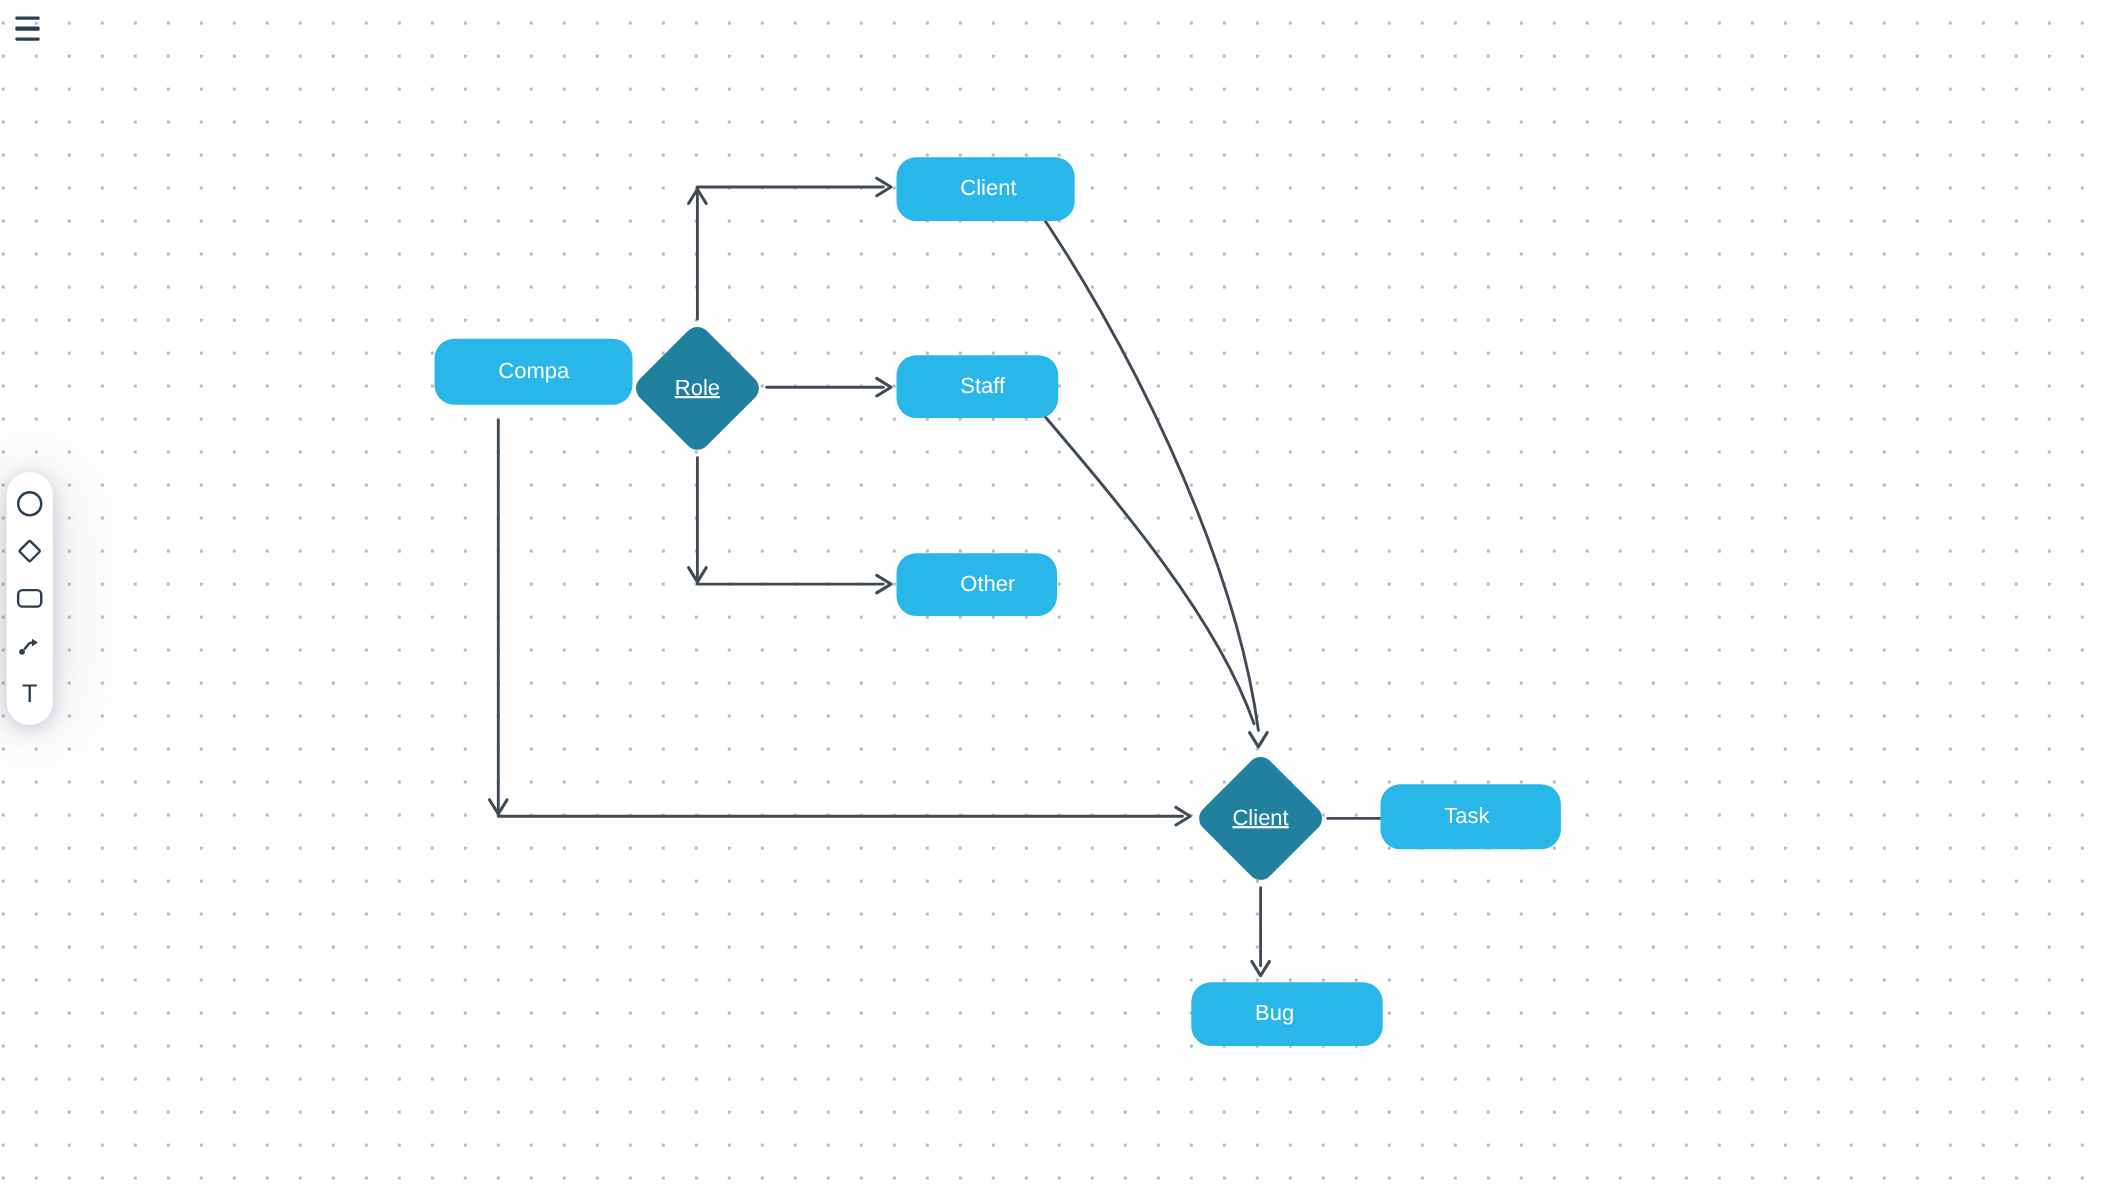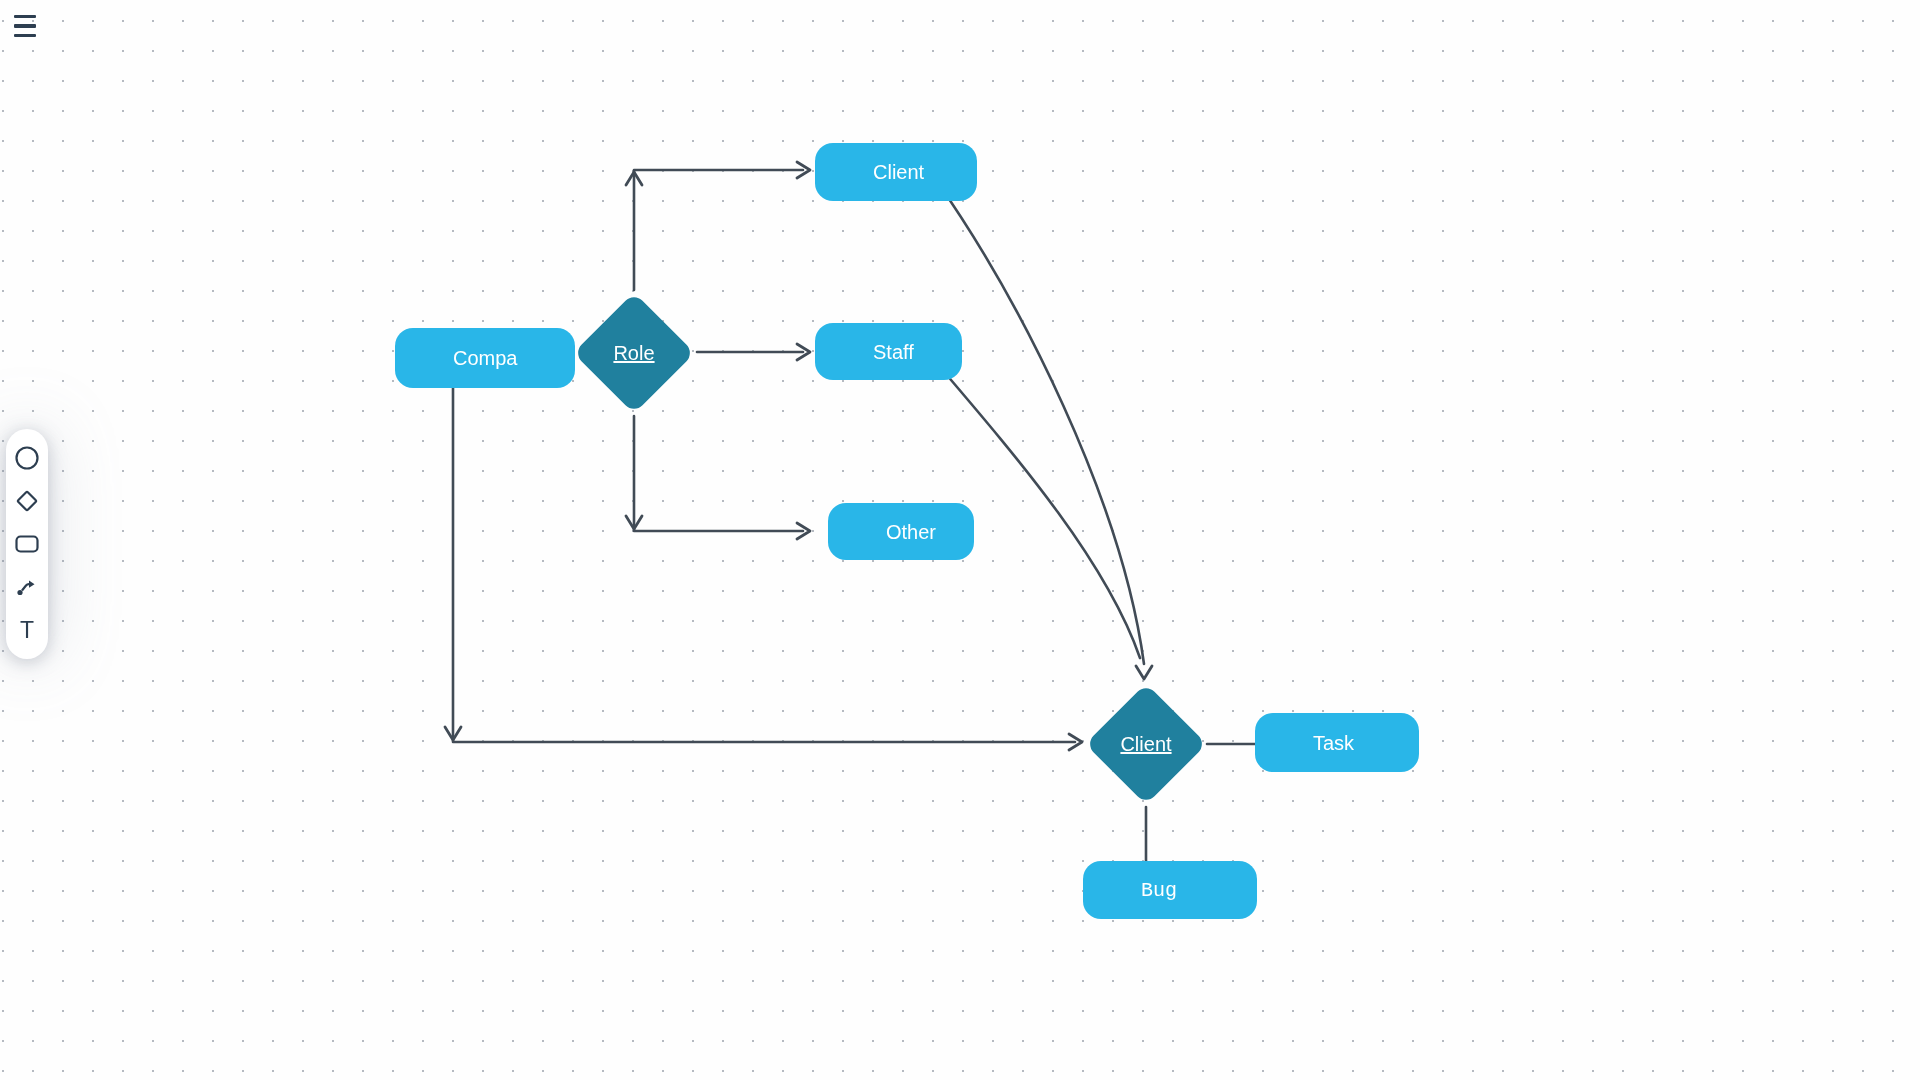--- a/index.html
+++ b/index.html
@@ -74,44 +74,44 @@
       <path d="M 1069 734 L 1082 742 L 1069 750" class="head"></path>
       <path d="M 936 180 C 1020 300 1122 500 1144 664" class="line"></path>
       <path d="M 1136 666 L 1144 679 L 1152 666" class="head"></path>
       <path d="M 934 360 C 1015 455 1106 560 1140 658" class="line"></path>
       <path d="M 1207 744 L 1281 744" class="line"></path>
       <path d="M 1275 736 L 1288 744 L 1275 752" class="head"></path>
       <path d="M 1146 807 L 1146 878" class="line"></path>
       <path d="M 1138 874 L 1146 887 L 1154 874" class="head"></path>
     </svg>
   <div id="nodes">
-      <div class="node rect" style="left: 395px; top: 328px; width: 138px; height: 60px; background: rgb(41, 182, 232);">
+      <div class="node rect" style="left: 395px; top: 308px; width: 138px; height: 60px; background: rgb(41, 182, 232);">
         <span class="rlabel">Compa</span>
       </div>
       <div class="node diamond" style="left: 573px; top: 292px;">
         <div class="dsq" style="background: rgb(32, 128, 158);"></div>
         <span class="dlabel">Role</span>
       </div>
       <div class="node rect" style="left: 815px; top: 143px; width: 120px; height: 58px; background: rgb(41, 182, 232);">
         <span class="rlabel">Client</span>
       </div>
       <div class="node rect" style="left: 815px; top: 323px; width: 105px; height: 57px; background: rgb(41, 182, 232);">
         <span class="rlabel">Staff</span>
       </div>
-      <div class="node rect" style="left: 815px; top: 503px; width: 104px; height: 57px; background: rgb(41, 182, 232); margin-left: 13px;">
+      <div class="node rect" style="left: 815px; top: 503px; width: 104px; height: 57px; background: rgb(41, 182, 232);">
         <span class="rlabel">Other</span>
       </div>
       <div class="node diamond" style="left: 1085px; top: 683px;">
         <div class="dsq" style="background: rgb(32, 128, 158);"></div>
         <span class="dlabel">Client</span>
       </div>
       <div class="node rect" style="left: 1255px; top: 713px; width: 122px; height: 59px; background: rgb(41, 182, 232);">
         <span class="rlabel">Task</span>
       </div>
-      <div class="node rect" style="left: 1083px; top: 861px; width: 132px; height: 58px; background: rgb(41, 182, 232); font-family: Liberation Mono, monospace;">
+      <div class="node rect" style="left: 1083px; top: 893px; width: 132px; height: 58px; background: rgb(41, 182, 232);">
         <span class="rlabel">Bug</span>
       </div>
     </div>
 </div>
 
 <div id="menu-btn">
   <div class="bar"></div>
   <div class="bar"></div>
   <div class="bar"></div>
 </div>

